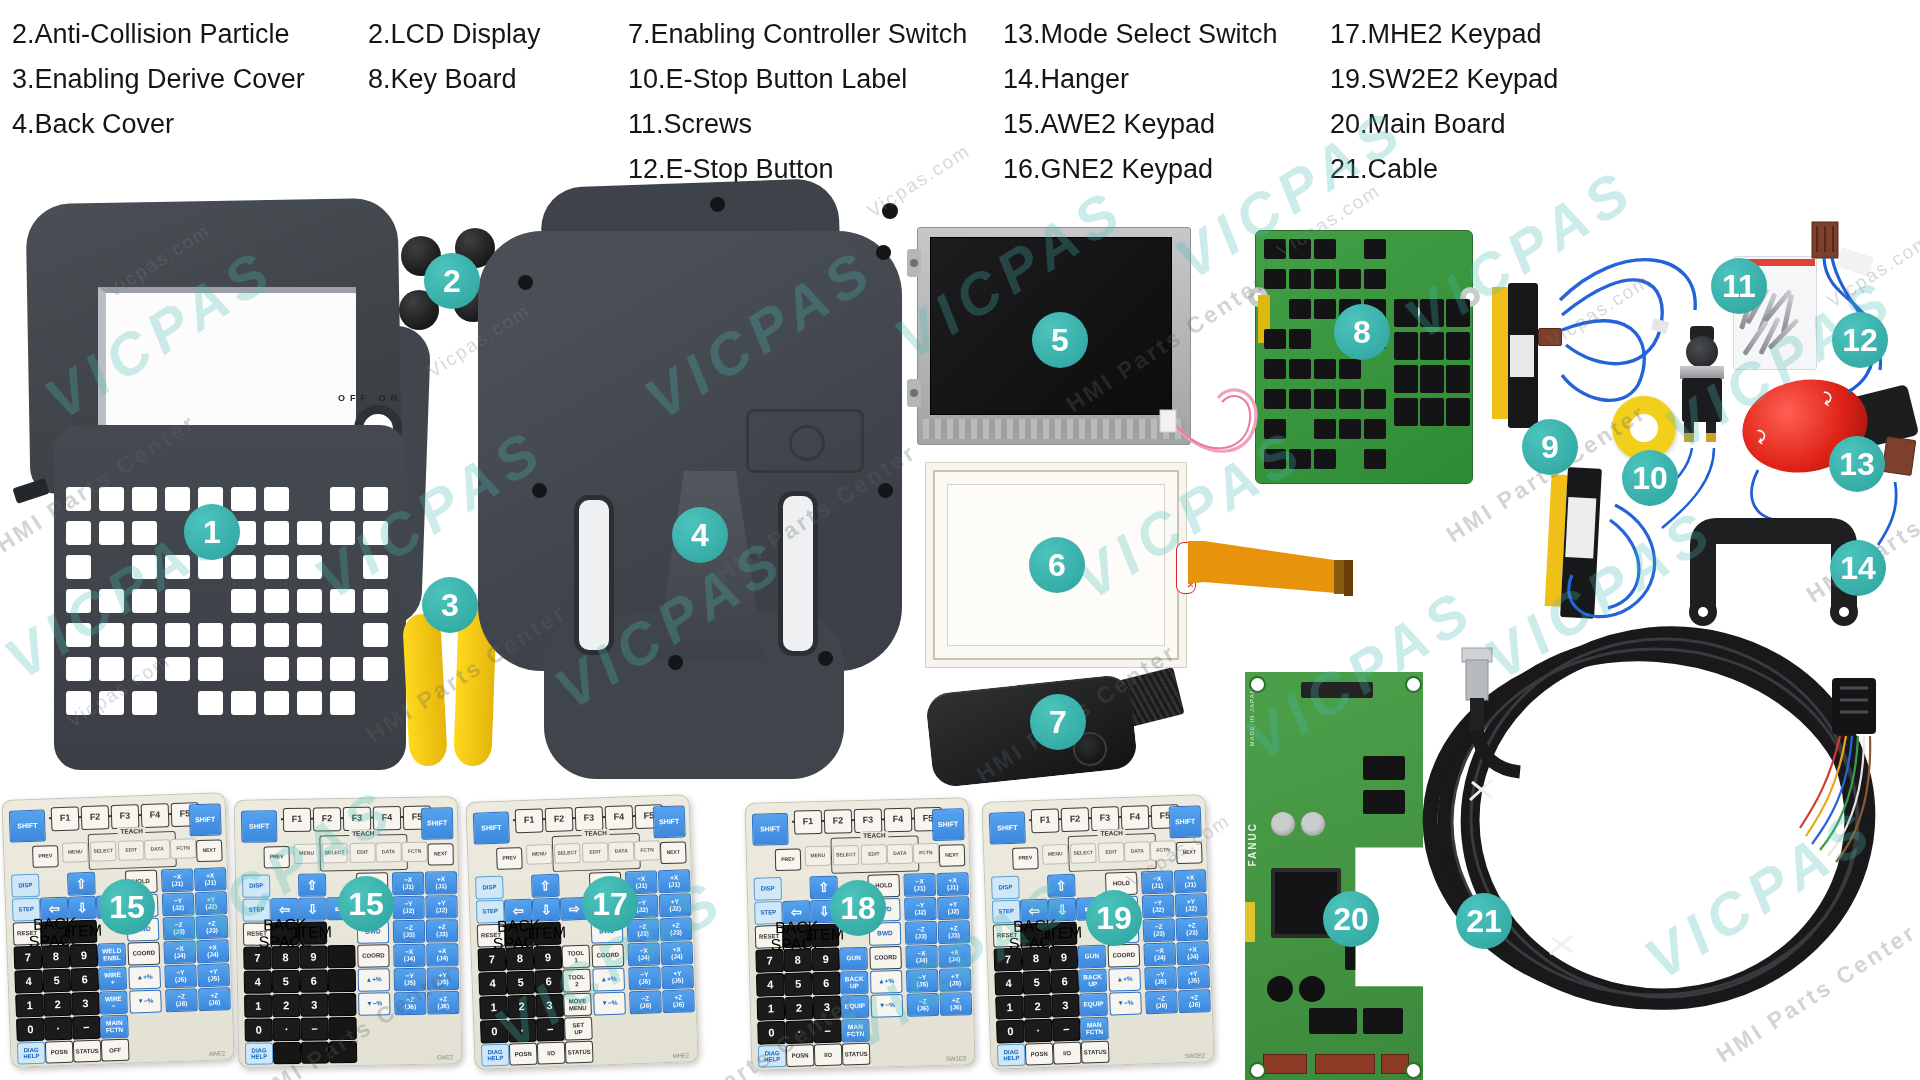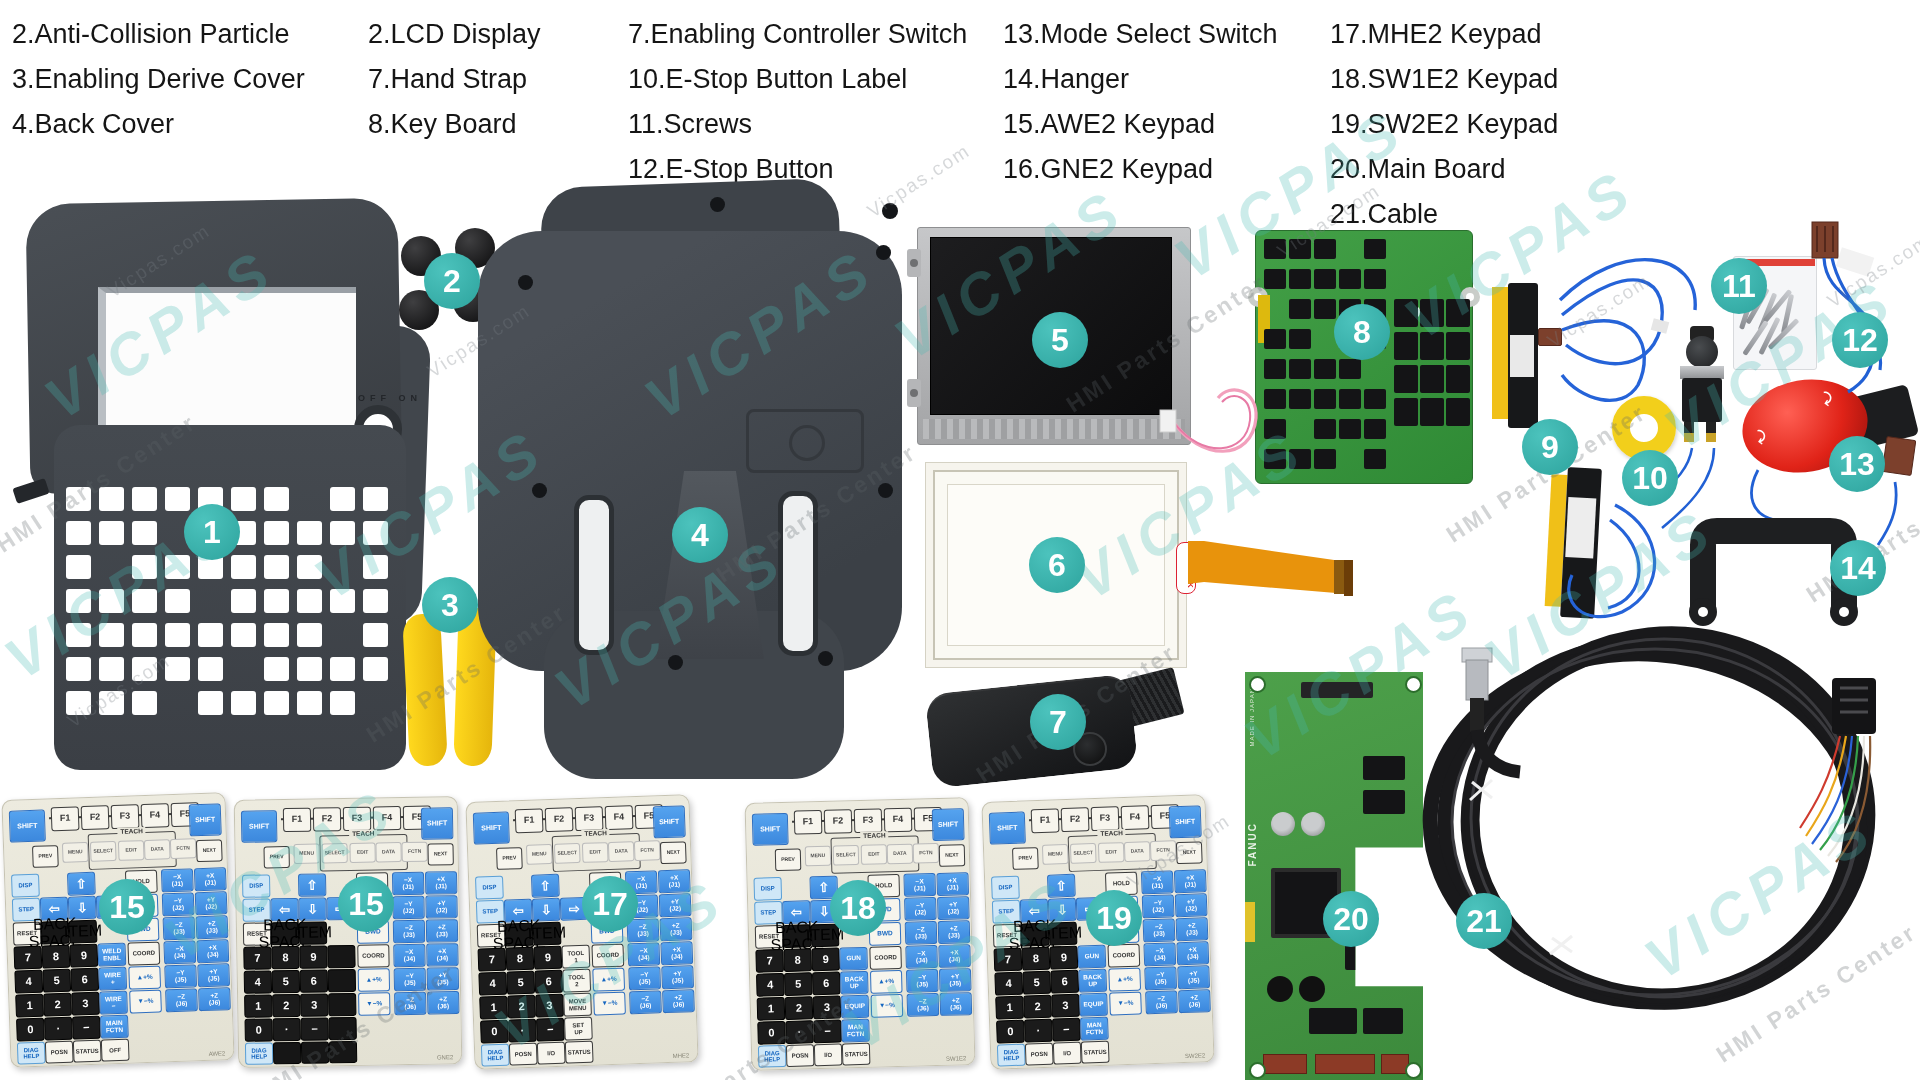--- a/index.html
+++ b/index.html
@@ -24,21 +24,21 @@
   
   .fc-top{position:absolute;left:8px;top:6px;width:372px;height:290px;border-radius:44px 44px 26px 26px;
           background:linear-gradient(160deg,#4a4f55,#383c41);transform:rotate(-1deg)}
   .fc-win{position:absolute;left:78px;top:92px;width:250px;height:185px;background:#fcfcfc;
           border-top:6px solid #9aa0a6;border-left:8px solid #b9bec3}
   .fc-wing{position:absolute;left:306px;top:130px;width:100px;height:300px;background:#41464c;
            border-radius:34px;transform:rotate(2deg)}
   .fc-bot{position:absolute;left:34px;top:230px;width:352px;height:345px;border-radius:26px;
           background:linear-gradient(180deg,#454a50,#3b3f45)}
   .fc-hole-round{position:absolute;border-radius:50%;background:#fff;border:9px solid #2e3236}
-  .fc-offon{position:absolute;left:318px;top:198px;width:84px;text-align:right;font:700 9px/10px "Liberation Sans",sans-serif;
+  .fc-offon{position:absolute;left:318px;top:198px;width:84px;text-align:left;font:700 9px/10px "Liberation Sans",sans-serif;
             color:#23262a;letter-spacing:5px;z-index:2}
   .fc-cell{position:absolute;width:25px;height:24px;background:#fff;border-radius:3px}
   .fc-notch{position:absolute;left:-6px;top:288px;width:34px;height:16px;background:#24272b;
             transform:rotate(-18deg);border-radius:3px}
   
   .bc-hump{position:absolute;left:64px;top:0;width:298px;height:130px;background:#3e4349;border-radius:42px;transform:rotate(-2deg)}
   .bc-main{position:absolute;left:0;top:48px;width:424px;height:440px;border-radius:64px;
            background:linear-gradient(150deg,#4a4f56 20%,#3b4046 80%)}
   .bc-bot{position:absolute;left:66px;top:428px;width:300px;height:168px;background:#40454b;border-radius:52px}
   .bc-funnel{position:absolute;left:178px;top:288px;width:108px;height:188px;
@@ -133,38 +133,36 @@
 <div id="stage">
 
   <div id="legend">
       <div class="legend-col" style="left: 12px;">
         <div>2.Anti-Collision Particle</div>
         <div>3.Enabling Derive Cover</div>
         <div>4.Back Cover</div>
       </div>
       <div class="legend-col" style="left: 368px;">
         <div>2.LCD Display</div>
-        <div>7.Hand Strap</div>
         <div>8.Key Board</div>
       </div>
       <div class="legend-col" style="left: 628px;">
         <div>7.Enabling Controller Switch</div>
         <div>10.E-Stop Button Label</div>
         <div>11.Screws</div>
         <div>12.E-Stop Button</div>
       </div>
       <div class="legend-col" style="left: 1003px;">
         <div>13.Mode Select Switch</div>
         <div>14.Hanger</div>
         <div>15.AWE2 Keypad</div>
         <div>16.GNE2 Keypad</div>
       </div>
       <div class="legend-col" style="left: 1330px;">
         <div>17.MHE2 Keypad</div>
-        <div>18.SW1E2 Keypad</div>
         <div>19.SW2E2 Keypad</div>
         <div>20.Main Board</div>
         <div>21.Cable</div>
       </div>
     </div>
 
   <div class="part" style="left:20px;top:195px;width:410px;height:580px">
     <div class="fc-wing"></div>
     <div class="fc-top"></div>
     <div class="fc-win"></div>

